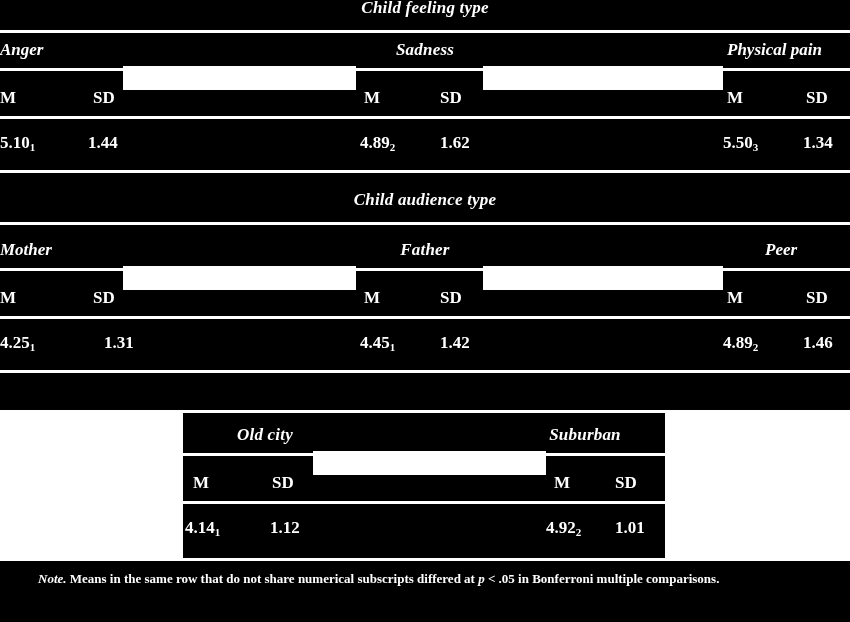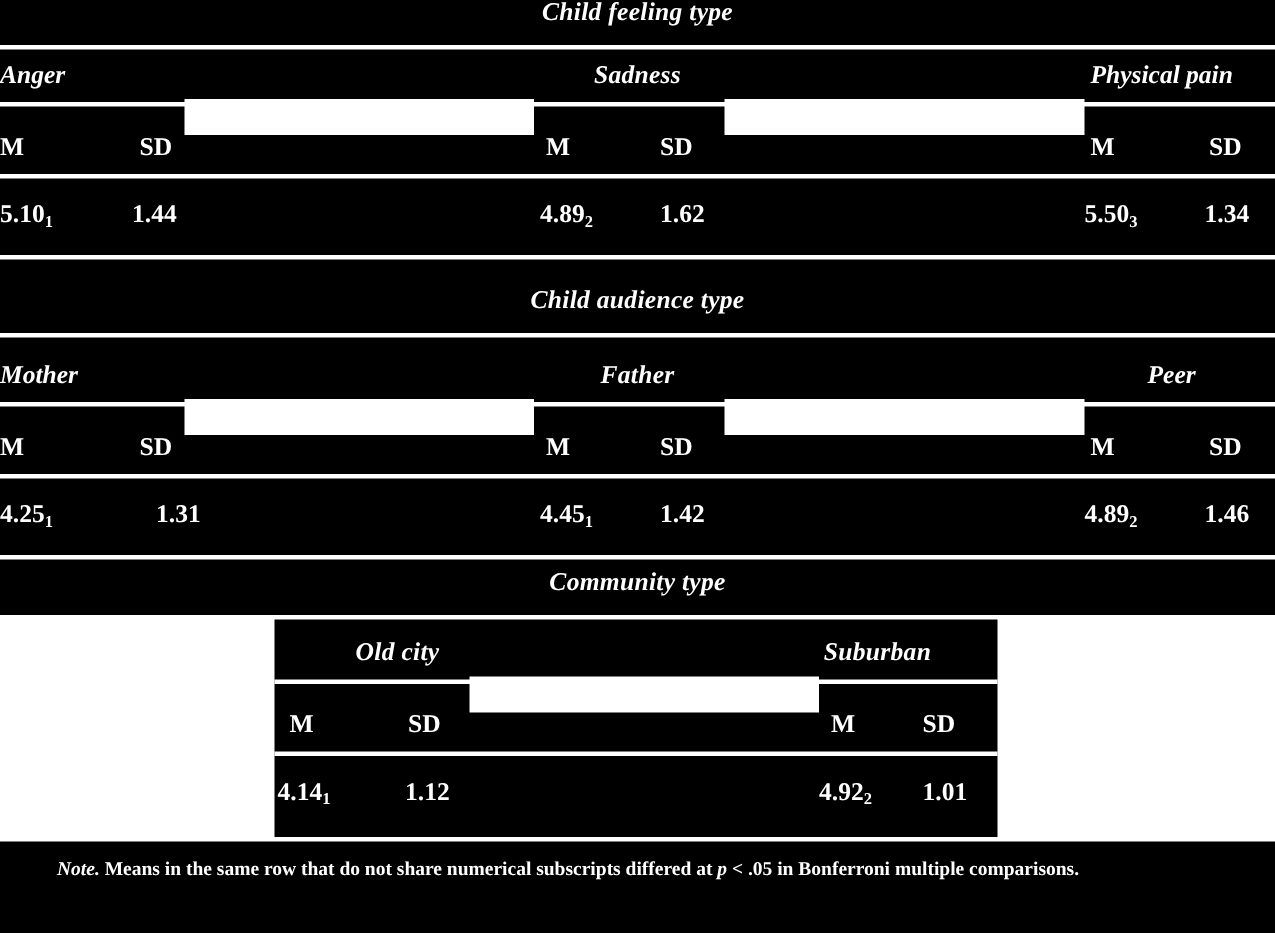--- a/index.html
+++ b/index.html
@@ -158,21 +158,20 @@
   </div>
   <div class="val" style="left:440px; top:333px;">1.42</div>
 
   <div class="val" style="left:723px; top:333px;">
     <span>4.89</span><sub>2</sub>
   </div>
   <div class="val" style="left:803px; top:333px;">1.46</div>
 
   <div class="rule" style="left:0; top:370px; width:850px;"></div>
 
-  <div class="hdr-center" style="left:0; top:378px; width:850px;">Community type</div>
 
   <div class="rule" style="left:0; top:410px; width:850px;"></div>
 
   <div class="knock" style="left:0; top:410px; width:183px; height:148px;"></div>
   <div class="knock" style="left:665px; top:410px; width:185px; height:148px;"></div>
 
   <div class="hdr-center" style="left:185px; top:425px; width:160px;">Old city</div>
   <div class="hdr-center" style="left:505px; top:425px; width:160px;">Suburban</div>
 
   <div class="rule" style="left:183px; top:453px; width:482px;"></div>

